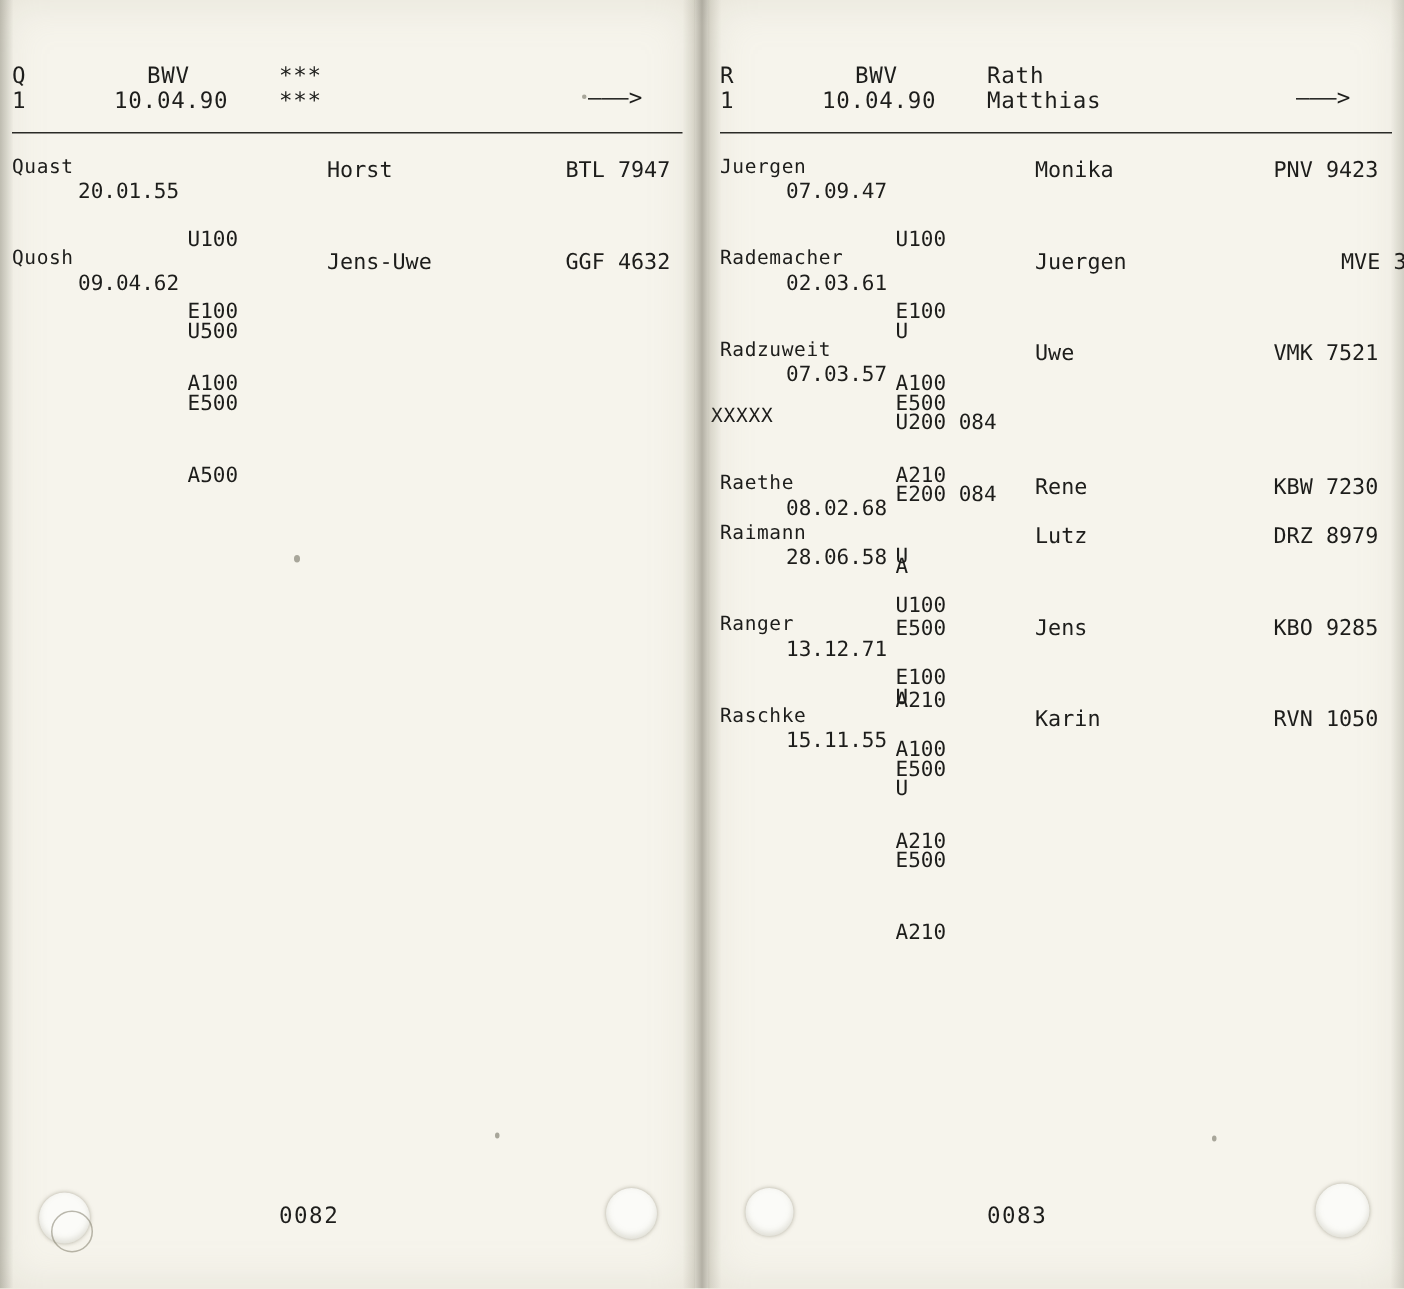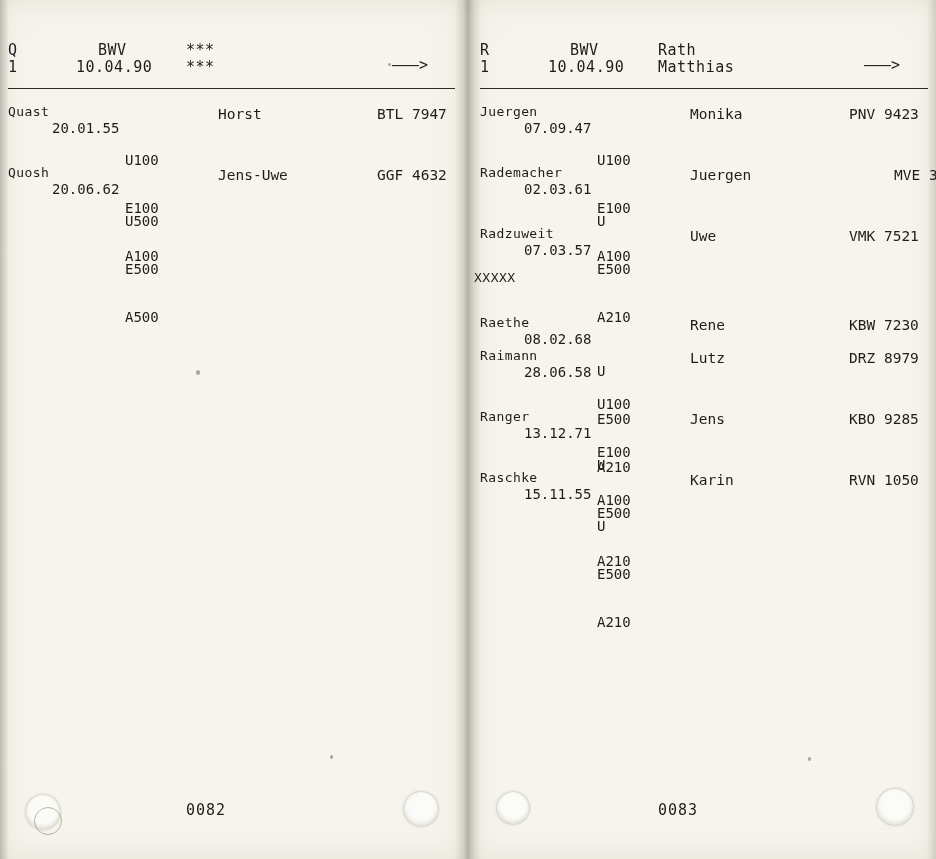--- a/index.html
+++ b/index.html
@@ -181,21 +181,21 @@
     <span class="code" style="left:377px;">BTL 7947</span>
     <span class="lines" style="left:125px;">
       <div>U100</div>
       <div>E100</div>
       <div>A100</div>
     </span>
   </div>
 
   <div class="entry" style="top:165px;">
     <span class="surname" style="left:8px;">Quosh</span>
-    <span class="dob" style="left:52px;">20.06.62</span>
+    <span class="dob" style="left:52px;">09.04.62</span>
     <span class="firstname" style="left:218px;">Jens-Uwe</span>
     <span class="code" style="left:377px;">GGF 4632</span>
     <span class="lines" style="left:125px;">
       <div>U500</div>
       <div>E500</div>
       <div>A500</div>
     </span>
   </div>
 
   <div class="pageno" style="left:186px; top:801px;">0082</div>
@@ -241,20 +241,25 @@
       <div>E500</div>
       <div>A210</div>
     </span>
   </div>
 
   <div class="entry" style="top:226px;">
     <span class="surname" style="left:8px;">Radzuweit</span>
     <span class="dob" style="left:52px;">07.03.57</span>
     <span class="firstname" style="left:218px;">Uwe</span>
     <span class="code" style="left:377px;">VMK 7521</span>
+    <span class="lines" style="left:125px;">
+      <div>U200 084</div>
+      <div>E200 084</div>
+      <div>A</div>
+    </span>
     <span class="marker" style="top:44px;">XXXXX</span>
   </div>
 
   <div class="entry" style="top:287px;margin-top:28px;">
     <span class="surname" style="left:8px;">Raethe</span>
     <span class="dob" style="left:52px;">08.02.68</span>
     <span class="firstname" style="left:218px;">Rene</span>
     <span class="code" style="left:377px;">KBW 7230</span>
     <span class="lines" style="left:125px;">
       <div>U</div>

